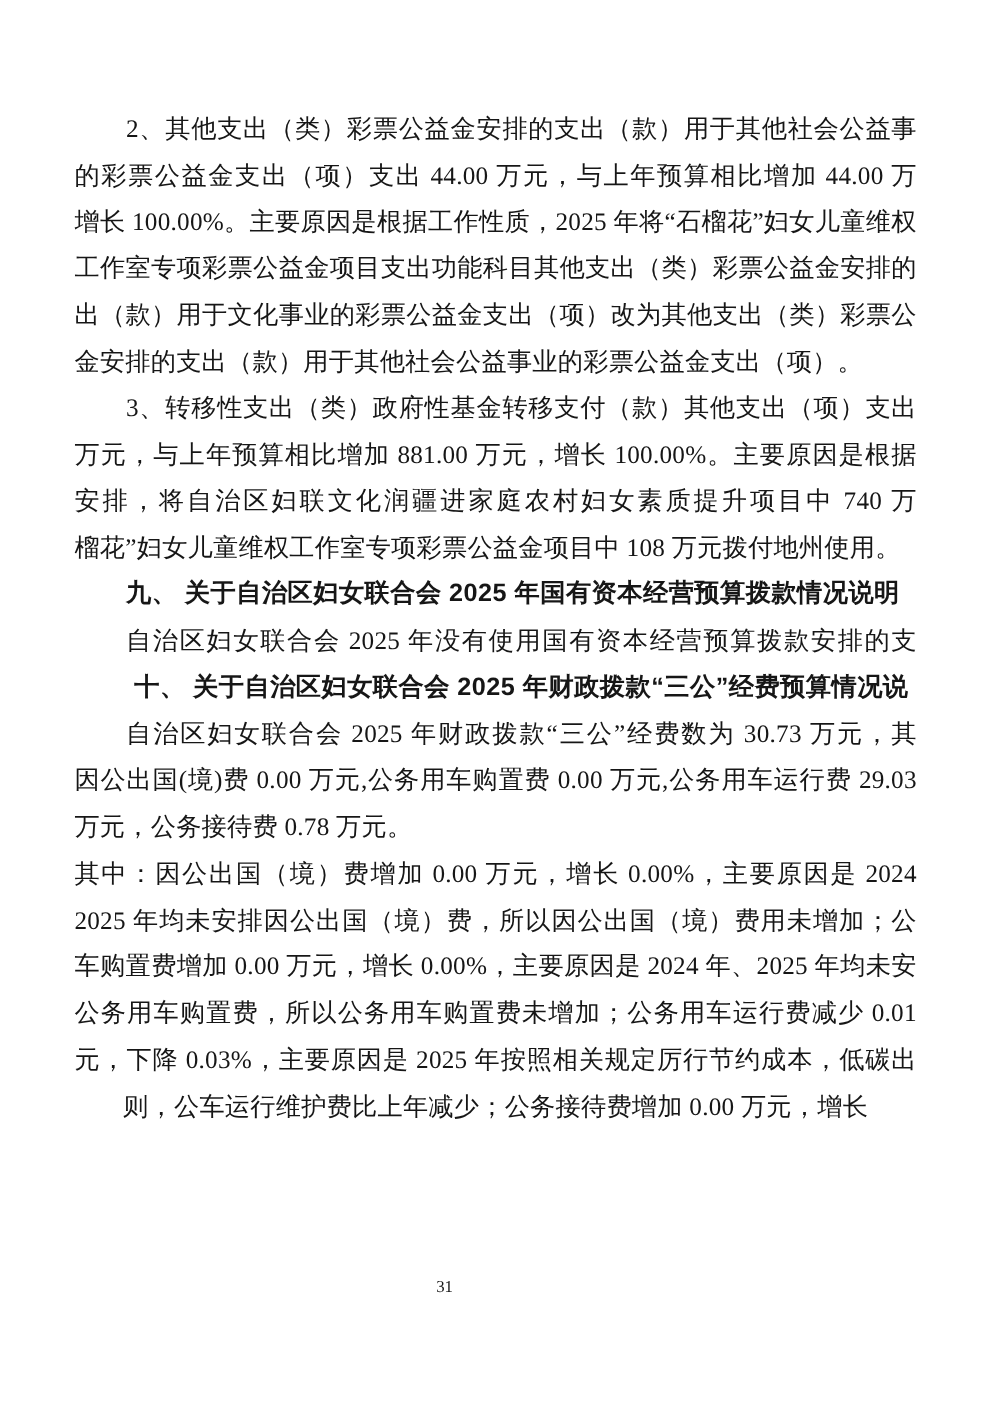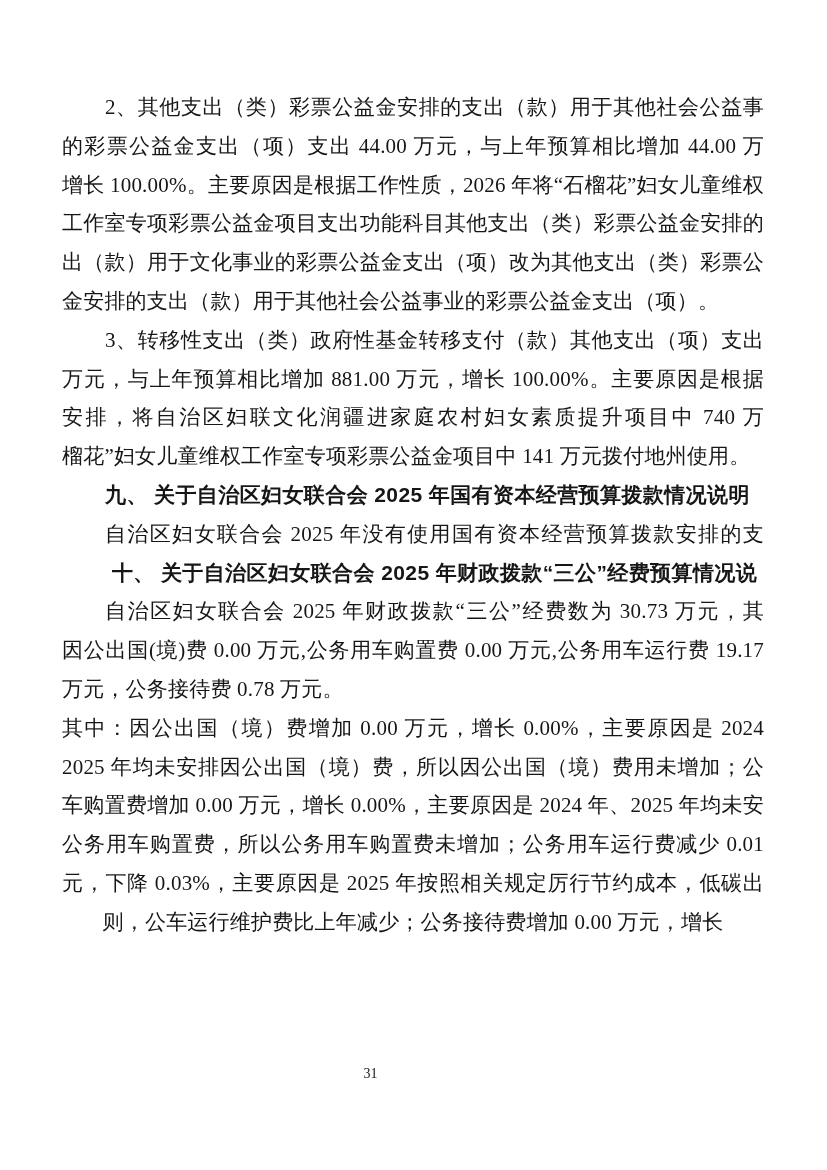--- a/index.html
+++ b/index.html
@@ -65,43 +65,43 @@
   }
 </style>
 </head>
 <body>
 
 <div class="page">
   <div class="doc-body">
       <div class="para body">
         <div class="line first">2、其他支出（类）彩票公益金安排的支出（款）用于其他社会公益事业</div>
         <div class="line">的彩票公益金支出（项）支出 44.00 万元，与上年预算相比增加 44.00 万元，</div>
-        <div class="line">增长 100.00%。主要原因是根据工作性质，2026 年将“石榴花”妇女儿童维权</div>
+        <div class="line">增长 100.00%。主要原因是根据工作性质，2025 年将“石榴花”妇女儿童维权</div>
         <div class="line">工作室专项彩票公益金项目支出功能科目其他支出（类）彩票公益金安排的支</div>
         <div class="line">出（款）用于文化事业的彩票公益金支出（项）改为其他支出（类）彩票公益</div>
         <div class="line plast">金安排的支出（款）用于其他社会公益事业的彩票公益金支出（项）。</div>
       </div>
       <div class="para body">
         <div class="line first">3、转移性支出（类）政府性基金转移支付（款）其他支出（项）支出 881.00</div>
         <div class="line">万元，与上年预算相比增加 881.00 万元，增长 100.00%。主要原因是根据工作</div>
         <div class="line">安排，将自治区妇联文化润疆进家庭农村妇女素质提升项目中 740 万元、“石</div>
-        <div class="line plast">榴花”妇女儿童维权工作室专项彩票公益金项目中 141 万元拨付地州使用。</div>
+        <div class="line plast">榴花”妇女儿童维权工作室专项彩票公益金项目中 108 万元拨付地州使用。</div>
       </div>
       <div class="para heading">
         <div class="line first plast">九、 关于自治区妇女联合会 2025 年国有资本经营预算拨款情况说明</div>
       </div>
       <div class="para body">
         <div class="line first">自治区妇女联合会 2025 年没有使用国有资本经营预算拨款安排的支出，</div>
       </div>
       <div class="para heading">
         <div class="line first plast">十、 关于自治区妇女联合会 2025 年财政拨款“三公”经费预算情况说明</div>
       </div>
       <div class="para body">
         <div class="line first">自治区妇女联合会 2025 年财政拨款“三公”经费数为 30.73 万元，其中：</div>
-        <div class="line">因公出国(境)费 0.00 万元,公务用车购置费 0.00 万元,公务用车运行费 19.17</div>
+        <div class="line">因公出国(境)费 0.00 万元,公务用车购置费 0.00 万元,公务用车运行费 29.03</div>
         <div class="line plast">万元，公务接待费 0.78 万元。</div>
       </div>
       <div class="para body">
         <div class="line">其中：因公出国（境）费增加 0.00 万元，增长 0.00%，主要原因是 2024 年、</div>
         <div class="line">2025 年均未安排因公出国（境）费，所以因公出国（境）费用未增加；公务用</div>
         <div class="line">车购置费增加 0.00 万元，增长 0.00%，主要原因是 2024 年、2025 年均未安排</div>
         <div class="line">公务用车购置费，所以公务用车购置费未增加；公务用车运行费减少 0.01 万</div>
         <div class="line">元，下降 0.03%，主要原因是 2025 年按照相关规定厉行节约成本，低碳出行原</div>
         <div class="line plast">则，公车运行维护费比上年减少；公务接待费增加 0.00 万元，增长 0.00%，主</div>
       </div>

